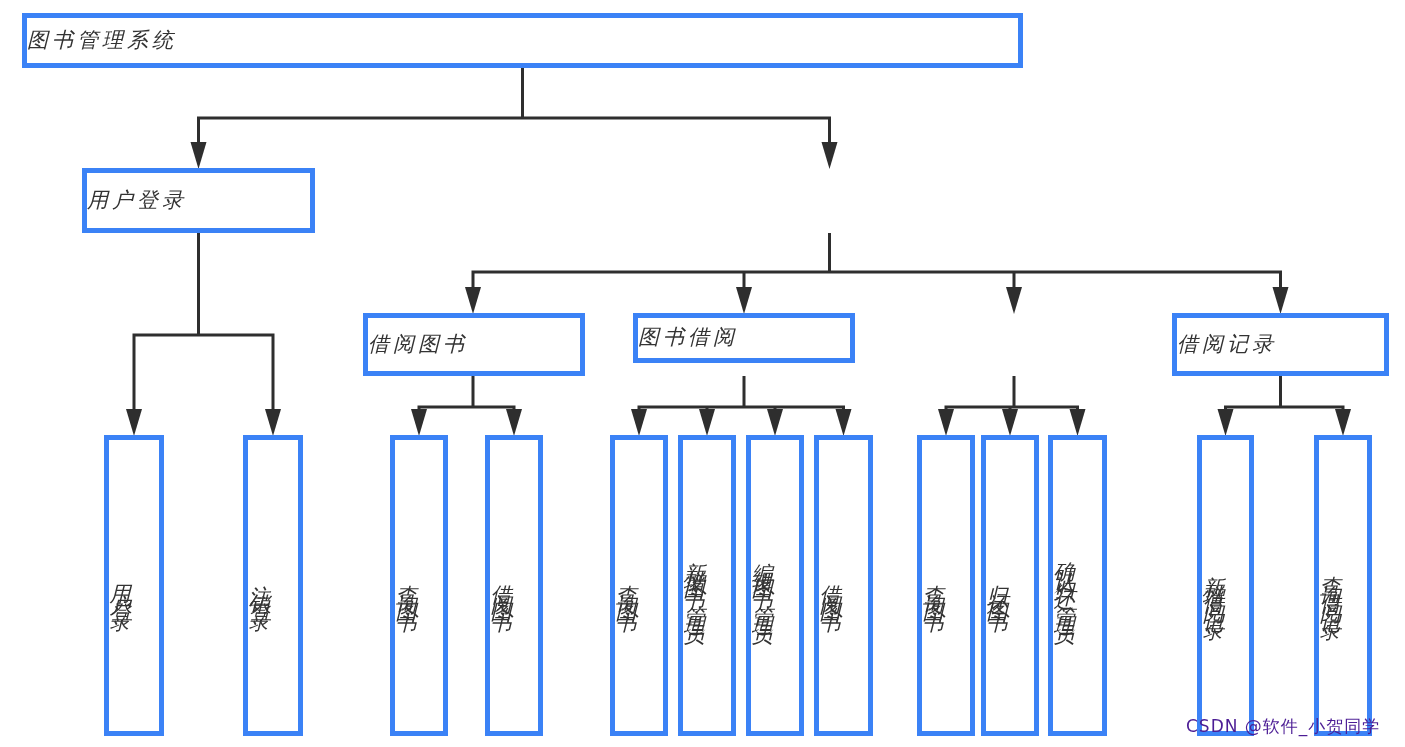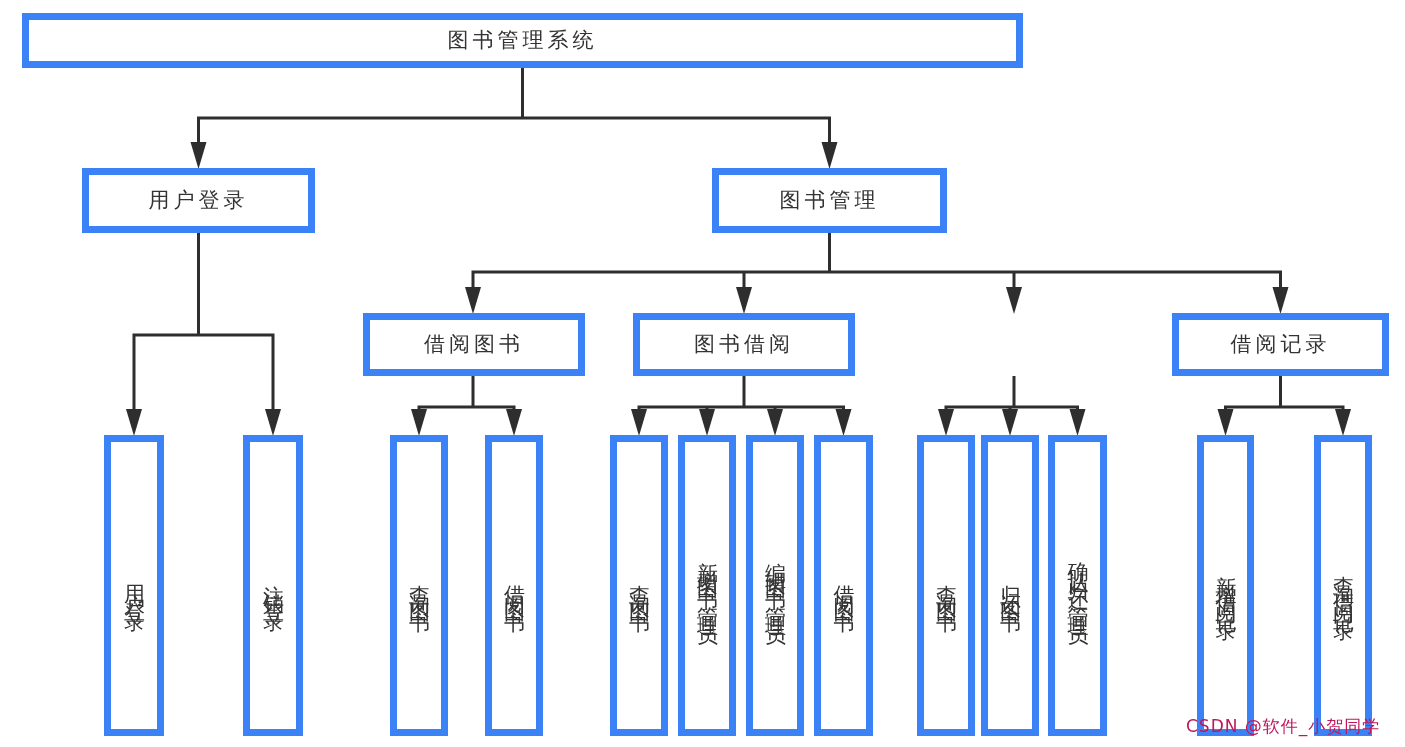--- a/index.html
+++ b/index.html
@@ -4,33 +4,34 @@
 <style>
   html,body{margin:0;padding:0;}
   body{
     width:1405px;height:747px;background:#ffffff;overflow:hidden;
     font-family:"DejaVu Sans","Liberation Sans",sans-serif;
   }
   .diagram{position:relative;width:1405px;height:747px;background:#ffffff;}
   .wires{position:absolute;left:0;top:0;width:1405px;height:747px;}
   .node{
     position:absolute;box-sizing:border-box;background:#ffffff;
-    border:7px solid #3b82f6;display:flex;align-items:center;justify-content:center;
+    border:5px solid #3b82f6;display:flex;align-items:center;justify-content:flex-start;
     z-index:2;
+    font-style:italic;
   }
   .node .lbl{
     color:#333333;font-size:21px;letter-spacing:4px;white-space:nowrap;line-height:1.2;
   }
   .node.v .lbl{
     writing-mode:vertical-rl;text-orientation:mixed;letter-spacing:9px;line-height:1;
     white-space:normal;
   }
   .watermark{
     position:absolute;left:1186px;top:715px;z-index:5;
-    color:#be185d;font-size:17px;letter-spacing:1px;white-space:nowrap;
+    color:#4c1d95;font-size:17px;letter-spacing:1px;white-space:nowrap;
   }
 </style>
 </head>
 <body>
 
 <div class="diagram">
 
   <svg class="wires" width="1405" height="747" viewBox="0 0 1405 747" xmlns="http://www.w3.org/2000/svg">
     <g stroke="#2e2e2e" stroke-width="3" fill="none">
 
@@ -71,28 +72,25 @@
     </g>
   </svg>
 
   <div class="node h" style="left:22px;top:13px;width:1001px;height:55px">
     <span class="lbl">图书管理系统</span>
   </div>
 
   <div class="node h" style="left:82px;top:168px;width:233px;height:65px">
     <span class="lbl">用户登录</span>
   </div>
-  <div class="node h" style="left:712px;top:168px;width:235px;height:65px">
-    <span class="lbl">图书管理</span>
-  </div>
 
   <div class="node h" style="left:363px;top:313px;width:222px;height:63px">
     <span class="lbl">借阅图书</span>
   </div>
-  <div class="node h" style="left:633px;top:313px;width:222px;height:63px">
+  <div class="node h" style="left:633px;top:313px;width:222px;height:50px">
     <span class="lbl">图书借阅</span>
   </div>
   <div class="node h" style="left:1172px;top:313px;width:217px;height:63px">
     <span class="lbl">借阅记录</span>
   </div>
 
   <div class="node v" style="left:104px;top:435px;width:60px;height:301px">
     <span class="lbl">用户登录</span>
   </div>
   <div class="node v" style="left:243px;top:435px;width:60px;height:301px">

